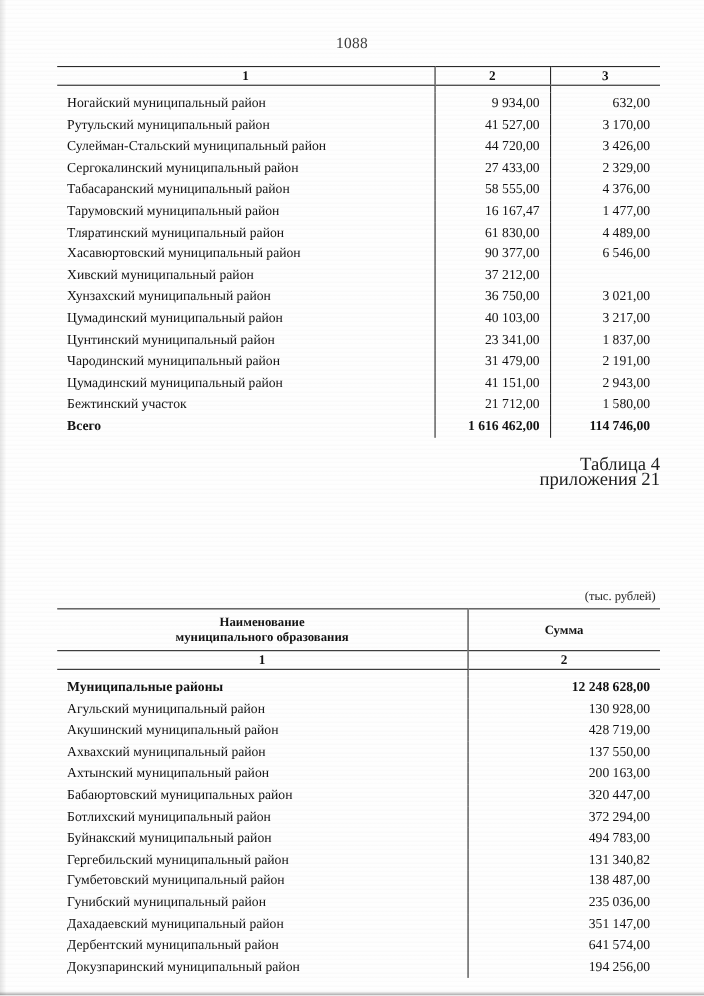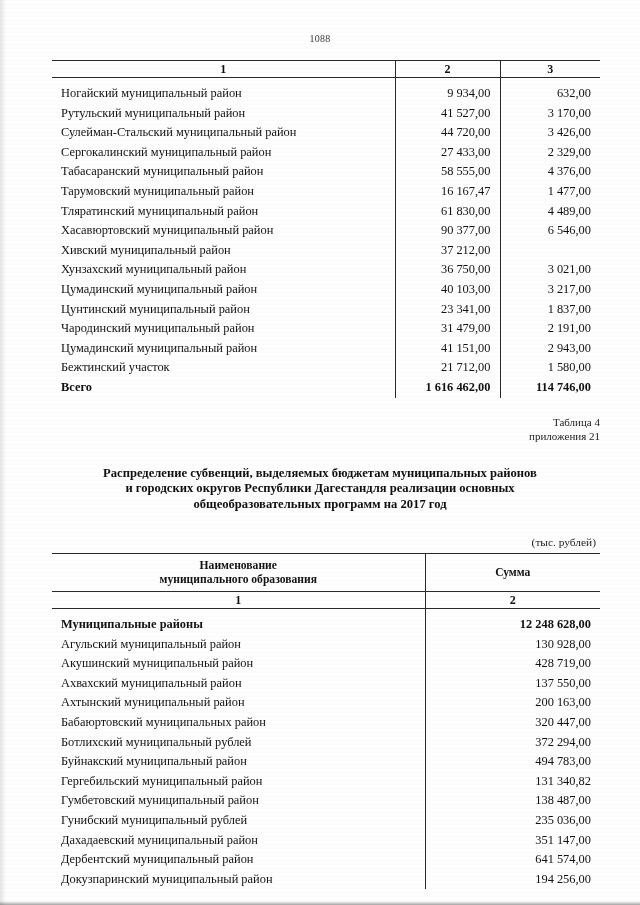--- a/index.html
+++ b/index.html
@@ -23,21 +23,21 @@
     background: #fefefe;
   }
 
   
   .page-number {
     position: absolute;
     top: 33px;
     left: 0;
     width: 640px;
     text-align: center;
-    font-size: 10px;
+    font-size: 14px;
     letter-spacing: 0.3px;
     color: #3a3a3a;
   }
 
   
   .doc-table {
     position: absolute;
     border-collapse: collapse;
     font-size: 12.4px;
     color: #121212;
@@ -106,21 +106,21 @@
 
   
   .gap-row td { height: 6px; }
 
   
   .table-caption {
     position: absolute;
     right: 40px;
     top: 415px;
     text-align: right;
-    font-size: 11px;
+    font-size: 17px;
     line-height: 14px;
     color: #1d1d1d;
   }
 
   
   .doc-title {
     position: absolute;
     left: 55px;
     top: 466px;
     width: 530px;
@@ -267,25 +267,20 @@
           <td class="cell-num vsep">114 746,00</td>
         </tr>
       </tbody>
   </table>
 
   <div class="table-caption">
     <div>Таблица 4</div>
     <div>приложения 21</div>
   </div>
 
-  <div class="doc-title">
-    <div>Распределение субвенций, выделяемых бюджетам муниципальных районов</div>
-    <div>и городских округов Республики Дагестандля реализации основных</div>
-    <div>общеобразовательных программ на 2017 год</div>
-  </div>
 
   <div class="units-note">(тыс. рублей)</div>
 
   <table id="table-bottom" class="doc-table">
     <colgroup>
       <col class="c-name">
         <col class="c-sum">
     </colgroup>
     <tbody>
       <tr class="head-row">
@@ -321,37 +316,37 @@
         </tr>
         <tr class="data-row">
           <td class="cell-name">Ахтынский муниципальный район</td>
           <td class="cell-num vsep">200 163,00</td>
         </tr>
         <tr class="data-row">
           <td class="cell-name">Бабаюртовский муниципальных район</td>
           <td class="cell-num vsep">320 447,00</td>
         </tr>
         <tr class="data-row">
-          <td class="cell-name">Ботлихский муниципальный рублей</td>
+          <td class="cell-name">Ботлихский муниципальный район</td>
           <td class="cell-num vsep">372 294,00</td>
         </tr>
         <tr class="data-row">
           <td class="cell-name">Буйнакский муниципальный район</td>
           <td class="cell-num vsep">494 783,00</td>
         </tr>
         <tr class="data-row">
           <td class="cell-name">Гергебильский муниципальный район</td>
           <td class="cell-num vsep">131 340,82</td>
         </tr>
         <tr class="data-row">
           <td class="cell-name">Гумбетовский муниципальный район</td>
           <td class="cell-num vsep">138 487,00</td>
         </tr>
         <tr class="data-row">
-          <td class="cell-name">Гунибский муниципальный рублей</td>
+          <td class="cell-name">Гунибский муниципальный район</td>
           <td class="cell-num vsep">235 036,00</td>
         </tr>
         <tr class="data-row">
           <td class="cell-name">Дахадаевский муниципальный район</td>
           <td class="cell-num vsep">351 147,00</td>
         </tr>
         <tr class="data-row">
           <td class="cell-name">Дербентский муниципальный район</td>
           <td class="cell-num vsep">641 574,00</td>
         </tr>

